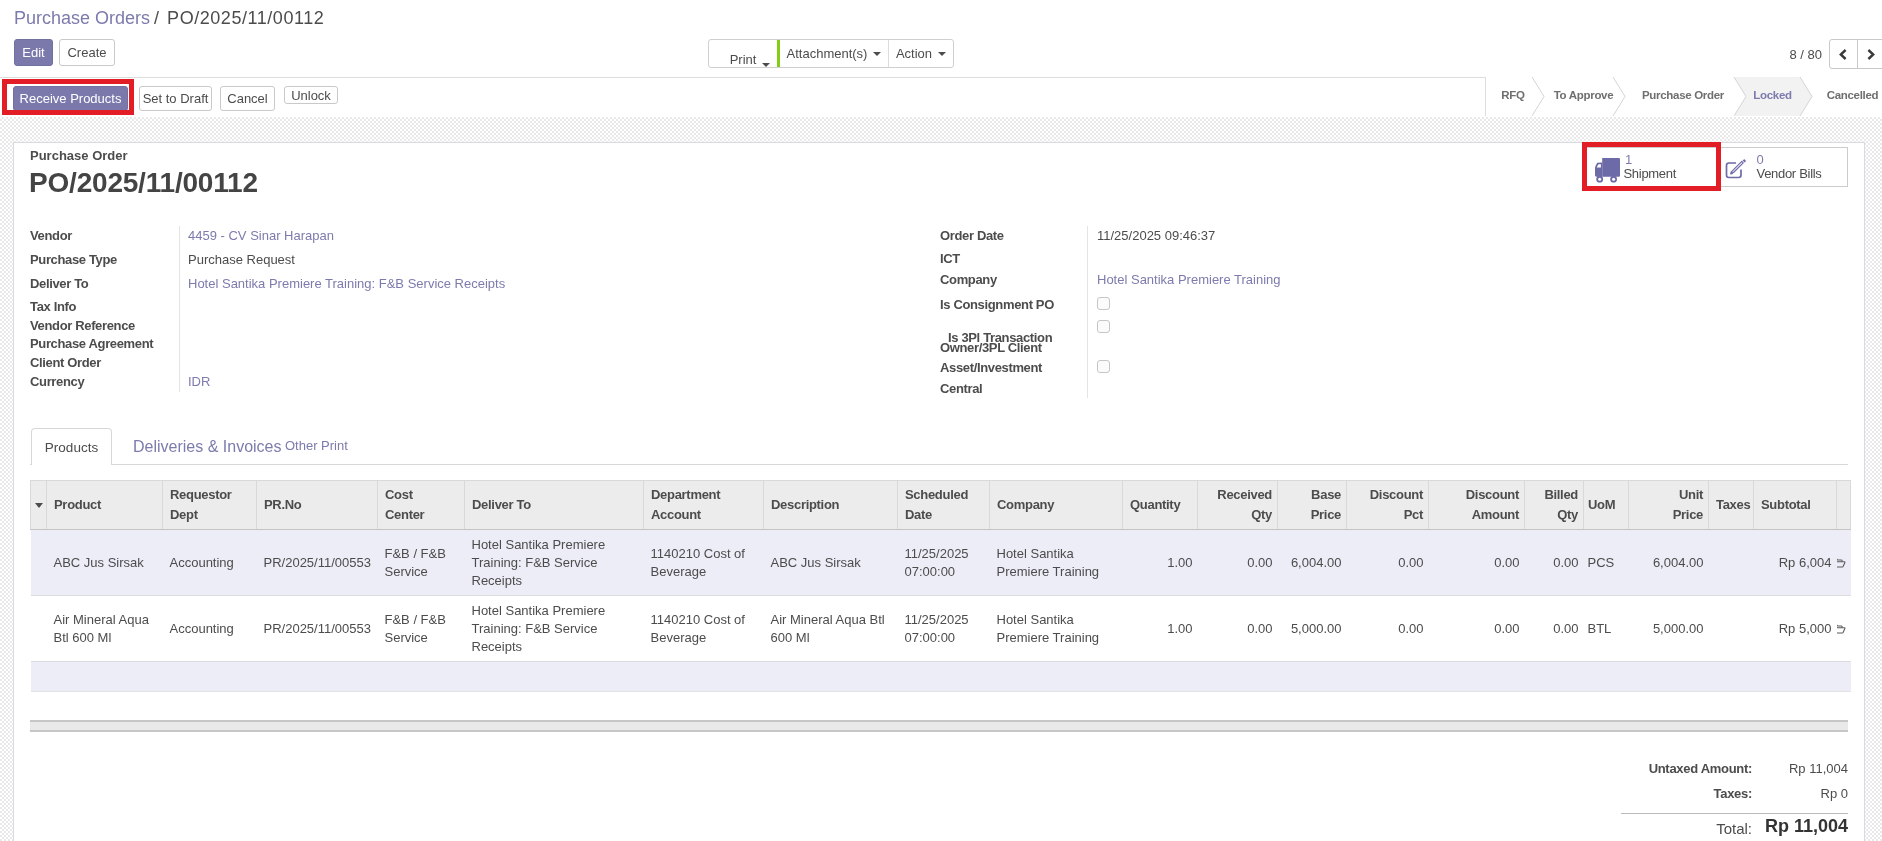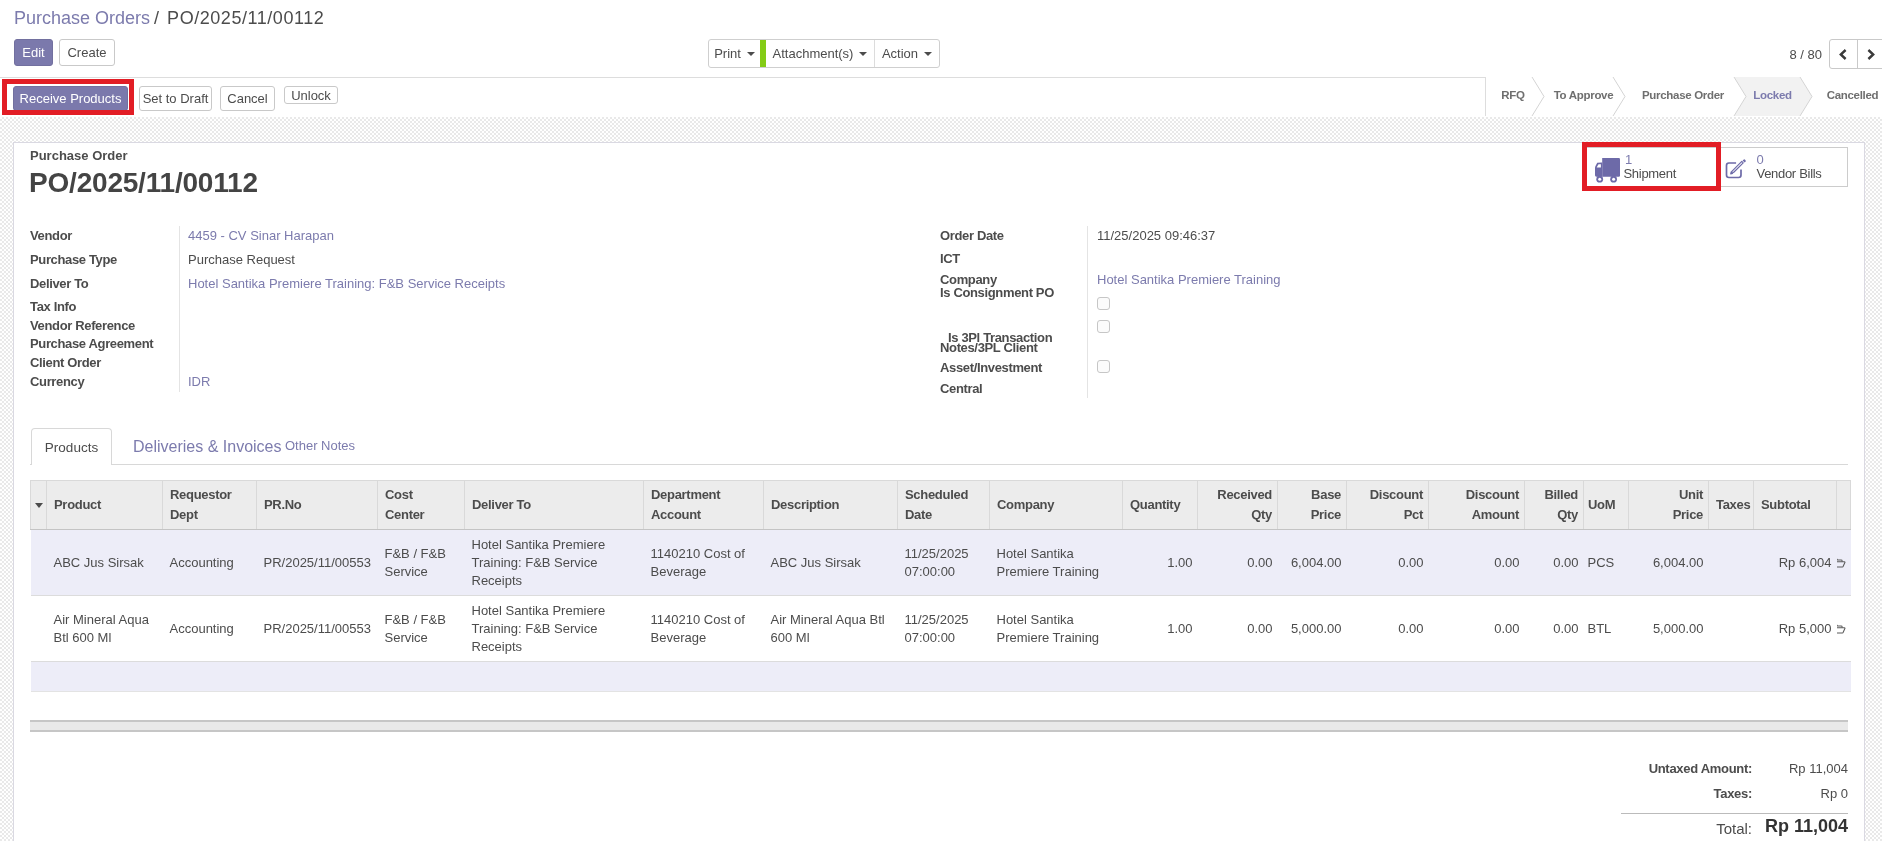--- a/index.html
+++ b/index.html
@@ -38,21 +38,21 @@
 <body>
 
 <div class="abs" style="left:14px;top:8px;font-size:18px;white-space:nowrap;">
   <span style="color:#7c7bad;">Purchase Orders</span><span style="color:#4c4c4c;margin-left:4px;">/</span><span style="color:#4c4c4c;margin-left:8px;letter-spacing:0.55px;">PO/2025/11/00112</span>
 </div>
 
 <button class="btn btn-primary" style="left:14px;top:39px;width:39px;height:27px;">Edit</button>
 <button class="btn btn-default" style="left:59px;top:39px;width:56px;height:27px;">Create</button>
 
 <div class="abs" style="left:708px;top:39px;height:29px;display:flex;border:1px solid #cfcfcf;border-radius:3px;background:#fff;">
-  <div style="width:57px;display:flex;align-items:center;justify-content:center;border-right:6px solid #84cc16;">Print <span class="caret"></span></div>
+  <div style="width:57px;display:flex;align-items:flex-end;justify-content:center;border-right:3px solid #84cc16;margin-left:14px;">Print <span class="caret"></span></div>
   <div style="width:109px;display:flex;align-items:center;justify-content:center;border-right:1px solid #dcdcdc;">Attachment(s) <span class="caret"></span></div>
   <div style="width:64px;display:flex;align-items:center;justify-content:center;">Action <span class="caret"></span></div>
 </div>
 
 <div class="abs" style="left:1770px;top:47px;width:52px;text-align:right;">8 / 80</div>
 <div class="abs" style="left:1829px;top:39px;width:57px;height:30px;display:flex;border:1px solid #c9c9c9;border-radius:3px;background:#fff;overflow:hidden;">
   <div style="width:28px;display:flex;align-items:center;justify-content:center;border-right:1px solid #c9c9c9;">
     <svg width="8" height="11" viewBox="0 0 8 11">
         <path d="M6.6 1 L1.8 5.5 L6.6 10" stroke="#3a3a3a" stroke-width="2.4" fill="none"></path>
       </svg>
@@ -128,34 +128,34 @@
 <div class="lbl" style="left:30px;top:355px;">Client Order</div>
 <div class="lbl" style="left:30px;top:374px;">Currency</div>
 <div class="val link" style="left:188px;top:374px;">IDR</div>
 <div class="vline" style="left:179px;top:226px;height:166px;"></div>
 
 <div class="lbl" style="left:940px;top:228px;">Order Date</div>
 <div class="val" style="left:1097px;top:228px;">11/25/2025 09:46:37</div>
 <div class="lbl" style="left:940px;top:251px;">ICT</div>
 <div class="lbl" style="left:940px;top:272px;">Company</div>
 <div class="val link" style="left:1097px;top:272px;text-align:center;">Hotel Santika Premiere Training</div>
-<div class="lbl" style="left:940px;top:285px;">Is Consignment PO</div>
+<div class="lbl" style="left:940px;top:297px;">Is Consignment PO</div>
 <div class="cbx" style="left:1097px;top:297px;"></div>
 <div class="lbl" style="left:940px;top:330px;padding-left:8px;">Is 3Pl Transaction</div>
 <div class="cbx" style="left:1097px;top:320px;"></div>
-<div class="lbl" style="left:940px;top:340px;">Notes/3PL Client</div>
+<div class="lbl" style="left:940px;top:340px;">Owner/3PL Client</div>
 <div class="lbl" style="left:940px;top:360px;">Asset/Investment</div>
 <div class="cbx" style="left:1097px;top:360px;"></div>
 <div class="lbl" style="left:940px;top:381px;">Central</div>
 <div class="vline" style="left:1087px;top:226px;height:172px;"></div>
 
 <div class="hline" style="left:30px;top:464px;width:1818px;background:#d8d8d8;"></div>
 <div class="abs" style="left:31px;top:428px;width:81px;height:37px;background:#fff;border:1px solid #d8d8d8;border-bottom:none;border-radius:4px 4px 0 0;display:flex;align-items:center;justify-content:center;font-size:13.5px;color:#4c4c4c;">Products</div>
 <div class="abs purple" style="left:133px;top:438px;font-size:16px;">Deliveries &amp; Invoices</div>
-<div class="abs purple" style="left:285px;top:438px;font-size:13px;">Other Notes</div>
+<div class="abs purple" style="left:285px;top:438px;font-size:13px;">Other Print</div>
 
 <div class="abs" style="left:30px;top:480px;">
 <table class="list">
 <colgroup>
 <col style="width:16px">
         <col style="width:116px">
         <col style="width:94px">
         <col style="width:121px">
         <col style="width:87px">
         <col style="width:179px">

